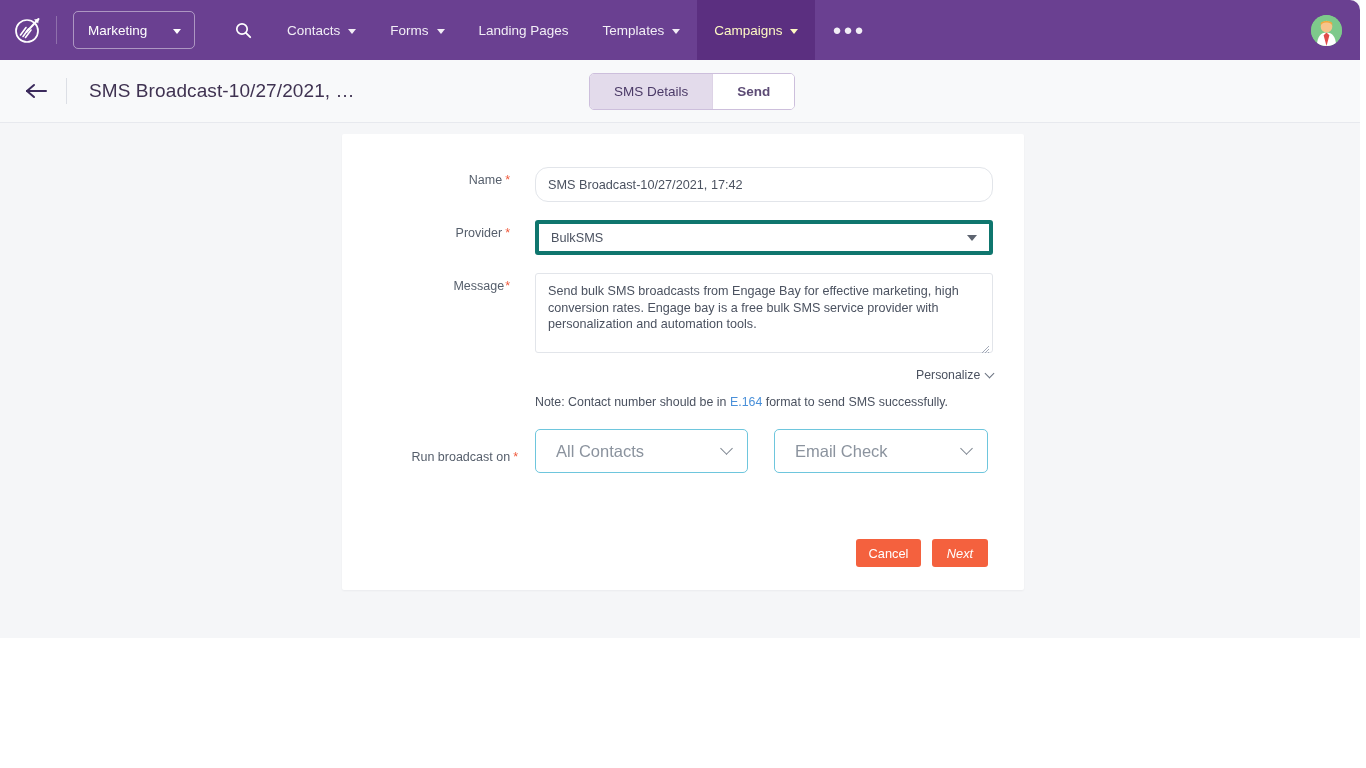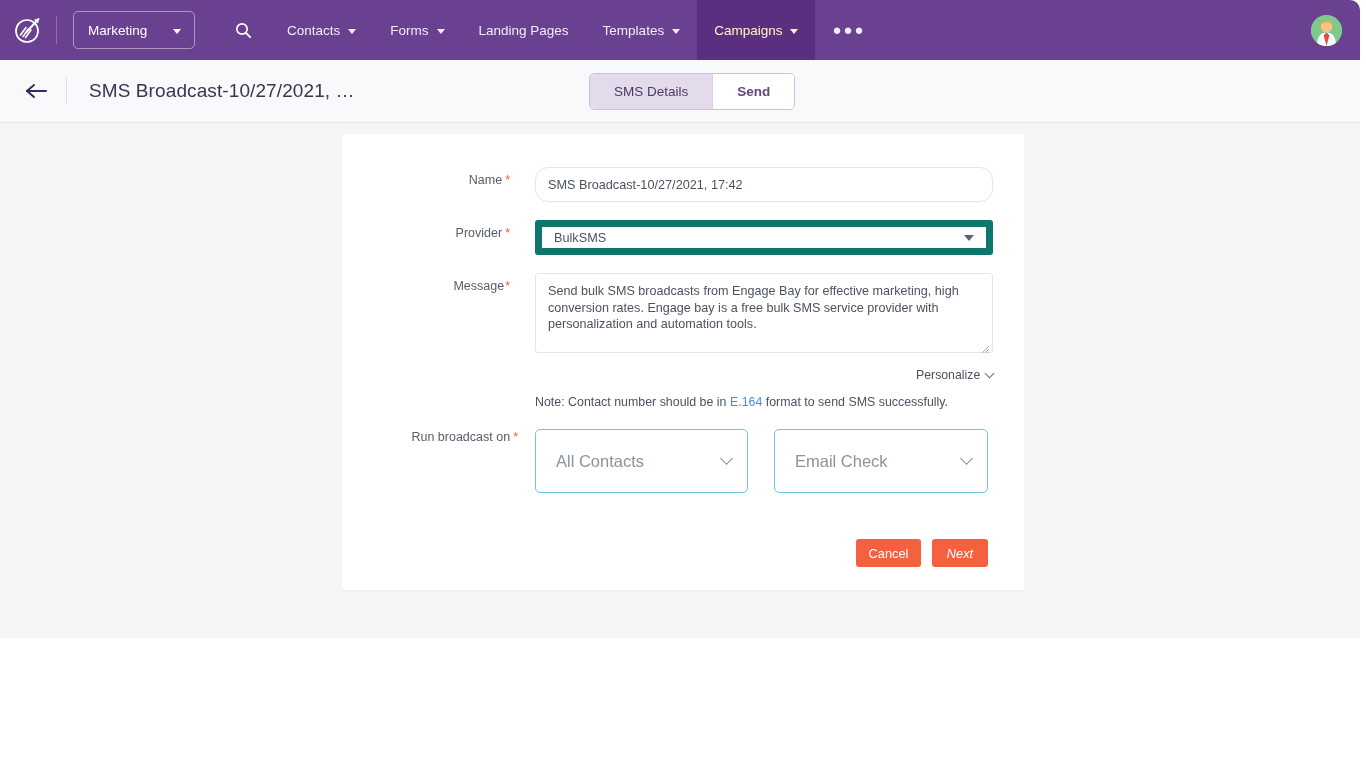--- a/index.html
+++ b/index.html
@@ -175,21 +175,21 @@
     padding: 0 12px;
     font-size: 12.7px;
     color: #4b5260;
     font-family: "Liberation Sans", sans-serif;
     background: #ffffff;
     outline: none;
   }
   .select-box {
     width: 458px;
     height: 35px;
-    border: 7px solid #0f766e;
+    border: 4px solid #0f766e;
     border-radius: 3px;
     padding: 0 12px;
     font-size: 12.7px;
     color: #4b5260;
     display: flex; align-items: center;
     justify-content: space-between;
     background: #ffffff;
   }
   .sel-caret {
     width: 0; height: 0;
@@ -245,21 +245,21 @@
   .broadcast-label {
     position: absolute;
     left: 350px; top: 438px;
     width: 160px;
     text-align: right;
     font-size: 12.5px;
     color: #555e6b;
   }
   .big-select {
     position: absolute;
-    height: 64px;
+    height: 44px;
     border: 1.6px solid #6ec6dd;
     border-radius: 5px;
     background: #ffffff;
     display: flex;
     align-items: center;
     justify-content: space-between;
     padding: 0 16px 0 20px;
     font-size: 16.5px;
     color: #8b939e;
   }
@@ -431,21 +431,21 @@
 
     <div class="personalize" style="left:574px; top:234px;">
       <span>Personalize</span>
       <span class="chev"></span>
     </div>
 
     <div class="note" style="left:193px; top:261px;">
       <span>Note: Contact number should be in </span><a href="#">E.164</a><span> format to send SMS successfully.</span>
     </div>
 
-    <div class="broadcast-label" style="left:8px; top:296px; width:168px;">
+    <div class="broadcast-label" style="left:8px; top:316px; width:168px;">
       <span>Run broadcast on</span><span class="req">*</span>
     </div>
 
     <div class="big-select" id="sel-contacts" style="left:193px; top:295px;">
       <span>All Contacts</span>
       <span class="chev-lg"></span>
     </div>
 
     <div class="big-select" id="sel-list" style="left:432px; top:295px;">
       <span>Email Check</span>

